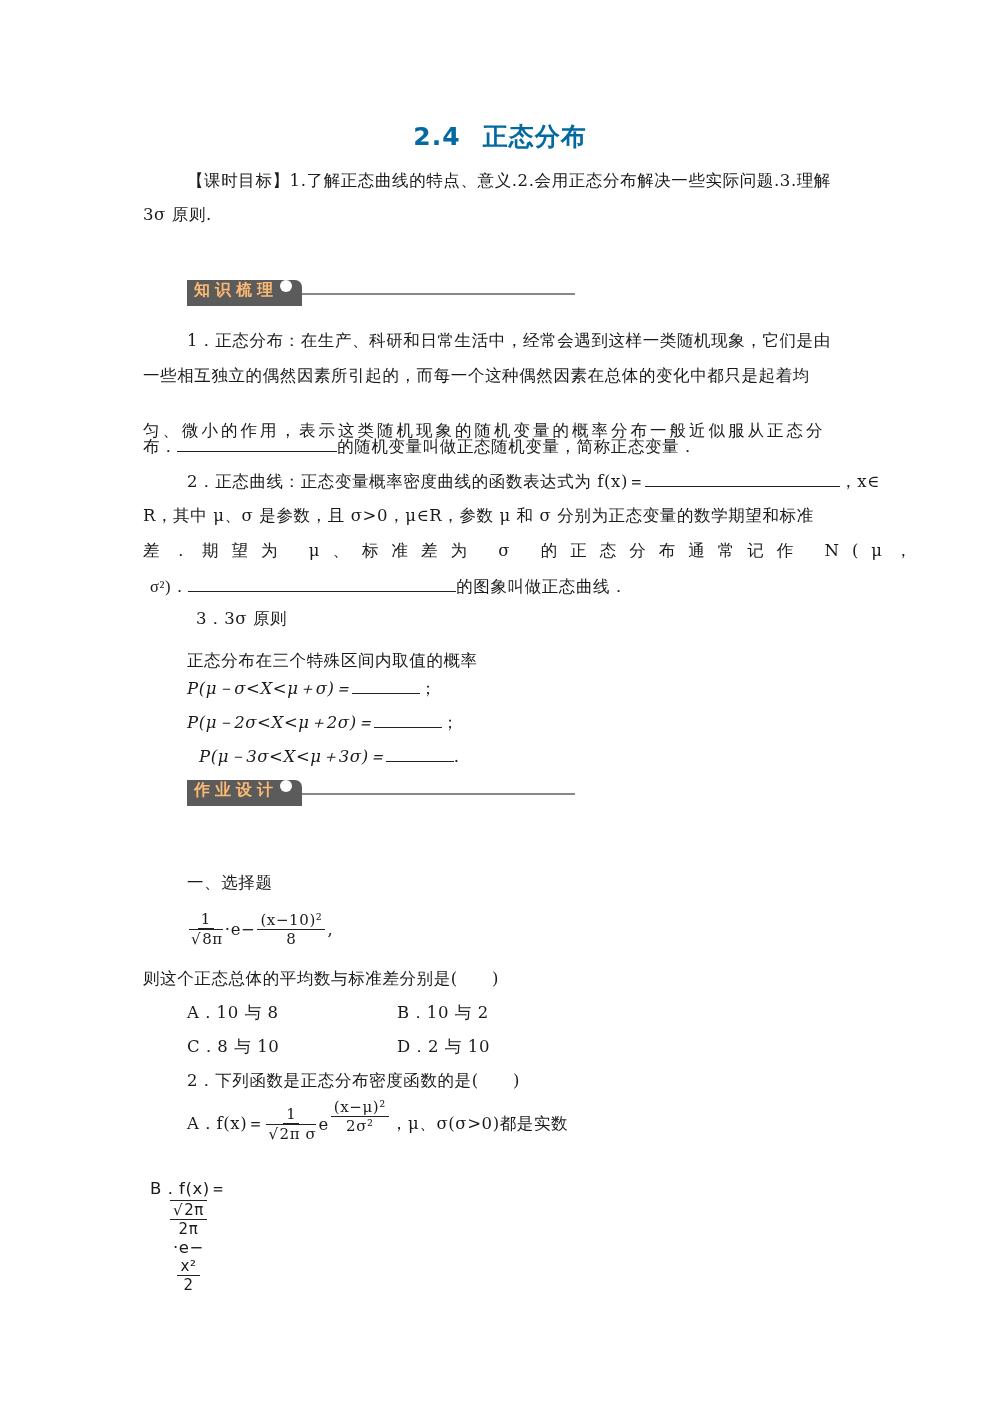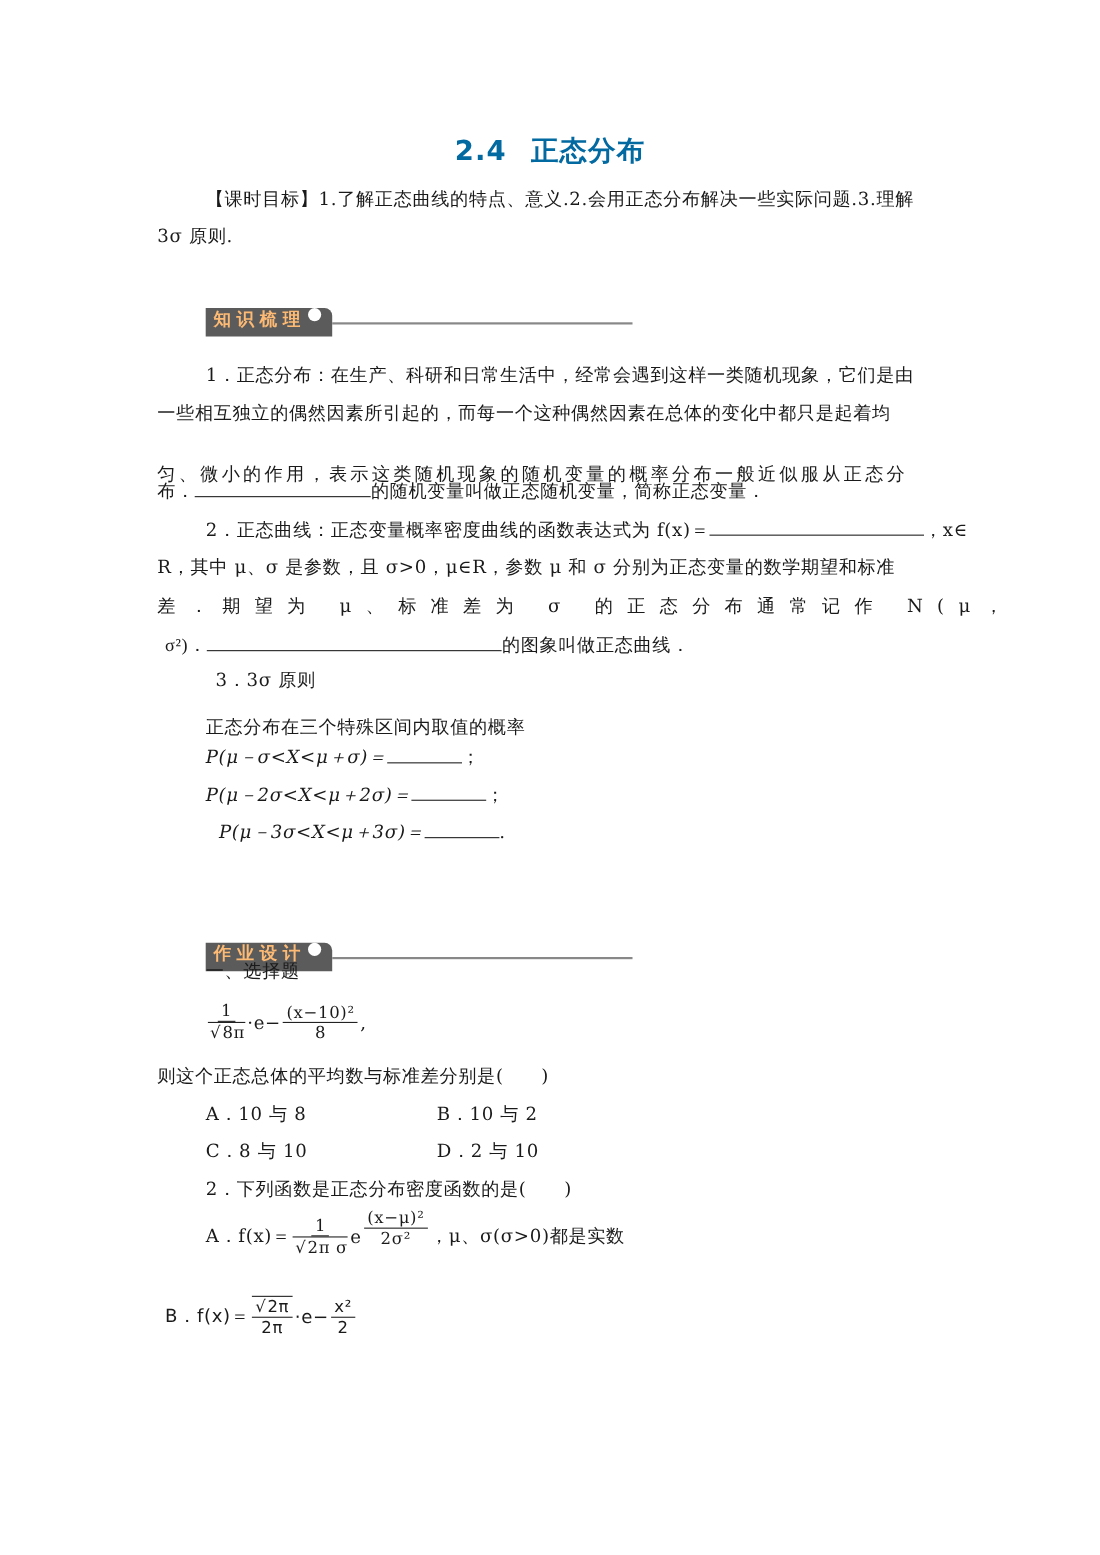--- a/index.html
+++ b/index.html
@@ -15,21 +15,21 @@
     .tag { background: #5b5b5b; color: #fdba74; height: 26px; padding: 0 10px 0 7px; display: flex; align-items: flex-start;
       border-top-right-radius: 7px; font-family: "DejaVu Sans", "Liberation Sans", sans-serif; font-weight: bold;
       font-size: 16px; letter-spacing: 5px; }
     .tag .dot { width: 12px; height: 12px; background: #fff; border-radius: 50%; margin-left: 2px; display: inline-block; }
     .rule { height: 2px; background: #888; width: 273px; margin-left: 0; margin-top: 2px; }
     i.m { font-style: italic; font-family: "DejaVu Serif", serif; }
     .frac { display: inline-flex; flex-direction: column; align-items: center; vertical-align: middle; font-size: 15px; line-height: 18px; margin: 0 2px; }
     .frac .num { border-bottom: 1px solid #222; padding: 0 3px; }
     .sqrt { border-top: 1px solid #222; padding-left: 2px; }
     .sqrt::before { content: "√"; margin-right: 1px; }
-    .sans { font-family: "DejaVu Sans", "Liberation Sans", sans-serif; }
+    .sans { font-family: "DejaVu Sans", "Liberation Sans", sans-serif; flex-direction: column; }
   </style>
 </head>
 <body>
 
 <div class="abs title">
   <span class="num">2.4</span><span>正态分布</span>
 </div>
 
 <div class="abs line" style="left:187px;top:170px;">
   <span>【课时目标】</span><span>1.了解正态曲线的特点、意义.2.会用正态分布解决一些实际问题.3.理解</span>
@@ -65,21 +65,21 @@
 <div class="abs line" style="left:187px;top:677px;">
   <i class="m">P(μ－σ&lt;X&lt;μ＋σ)＝</i><span class="blank" style="width:68px;"></span><span>；</span>
 </div>
 <div class="abs line" style="left:187px;top:711px;">
   <i class="m">P(μ－2σ&lt;X&lt;μ＋2σ)＝</i><span class="blank" style="width:68px;"></span><span>；</span>
 </div>
 <div class="abs line" style="left:187px;top:745px;margin-left:12px;">
   <i class="m">P(μ－3σ&lt;X&lt;μ＋3σ)＝</i><span class="blank" style="width:68px;"></span><span>.</span>
 </div>
 
-<div class="abs section-header" style="top:857px;">
+<div class="abs section-header" style="top:780px;">
   <div class="tag">
       <span>作业设计</span>
       <span class="dot"></span>
     </div>
   <div class="rule"></div>
 </div>
 
 <div class="abs line" style="left:187px;top:872px;">一、选择题</div>
 
 <div class="abs line" style="left:187px;top:910px;display:flex;align-items:center;">

